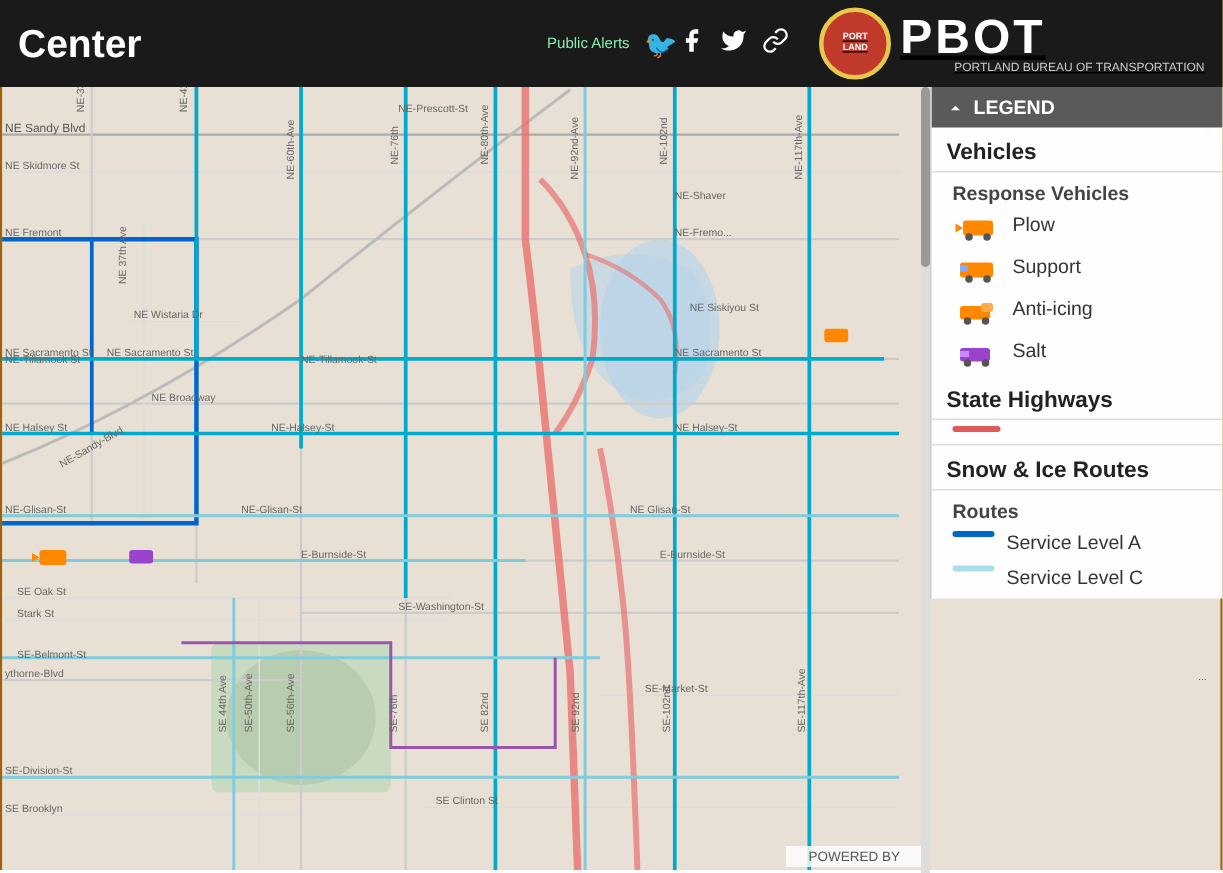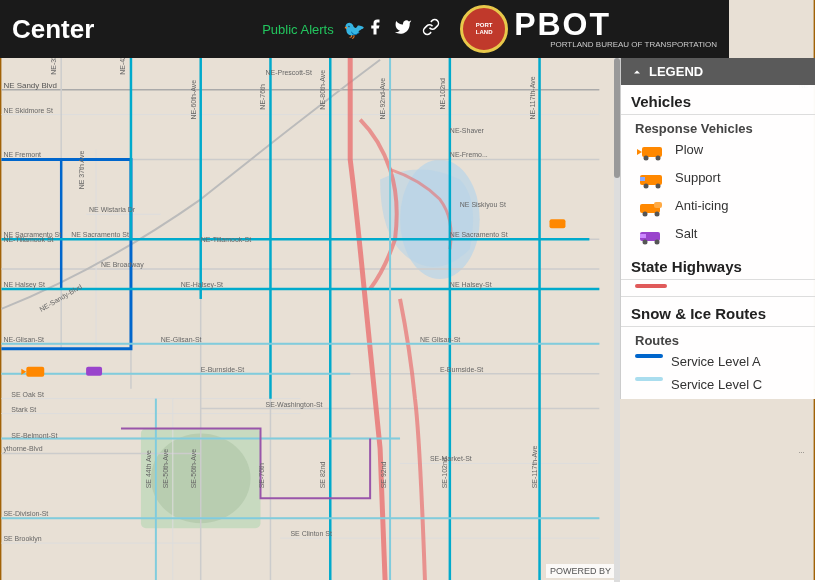--- a/index.html
+++ b/index.html
@@ -18,21 +18,21 @@
     #map-svg {
       position: absolute;
       top: 0; left: 0;
       width: 100%; height: 100%;
     }
 
     
     #header {
       position: absolute;
       top: 0; left: 0;
-      width: 729px; height: 58px;
+      width: 815px; height: 58px;
       background-color: #1a1a1a;
       display: flex;
       align-items: center;
       justify-content: space-between;
       z-index: 100;
       padding: 0 12px;
     }
 
     #header-title {
       color: white;
@@ -40,34 +40,35 @@
       font-weight: bold;
     }
 
     #header-right {
       display: flex;
       align-items: center;
       gap: 10px;
     }
 
     #public-alerts-label {
-      color: #22c55e;
-      font-size: 13px;
+      color: #86efac;
+      font-size: 10px;
     }
 
     .social-icon {
       color: white;
       font-size: 18px;
       cursor: pointer;
     }
 
     #pbot-logo {
       display: flex;
       align-items: center;
       margin-left: 10px;
+      text-decoration: underline;
     }
 
     #pbot-logo-circle {
       width: 48px; height: 48px;
       border-radius: 50%;
       background: #c0392b;
       border: 3px solid #e8c84a;
       display: flex; align-items: center; justify-content: center;
       color: white; font-size: 7px; font-weight: bold; text-align: center;
       margin-right: 6px;
@@ -188,21 +189,21 @@
     }
 
     
     #powered-by {
       position: absolute;
       bottom: 4px;
       right: 200px;
       background: rgba(255,255,255,0.8);
       font-size: 9px;
       color: #555;
-      padding: 2px 4px;
+      padding: 2px 15px;
       z-index: 100;
     }
   </style>
 </head>
 <body>
 
 <div id="map-container">
   <svg id="map-svg" viewBox="0 0 815 582" xmlns="http://www.w3.org/2000/svg">
 
     <rect width="815" height="582" fill="#e8e0d5"></rect>

